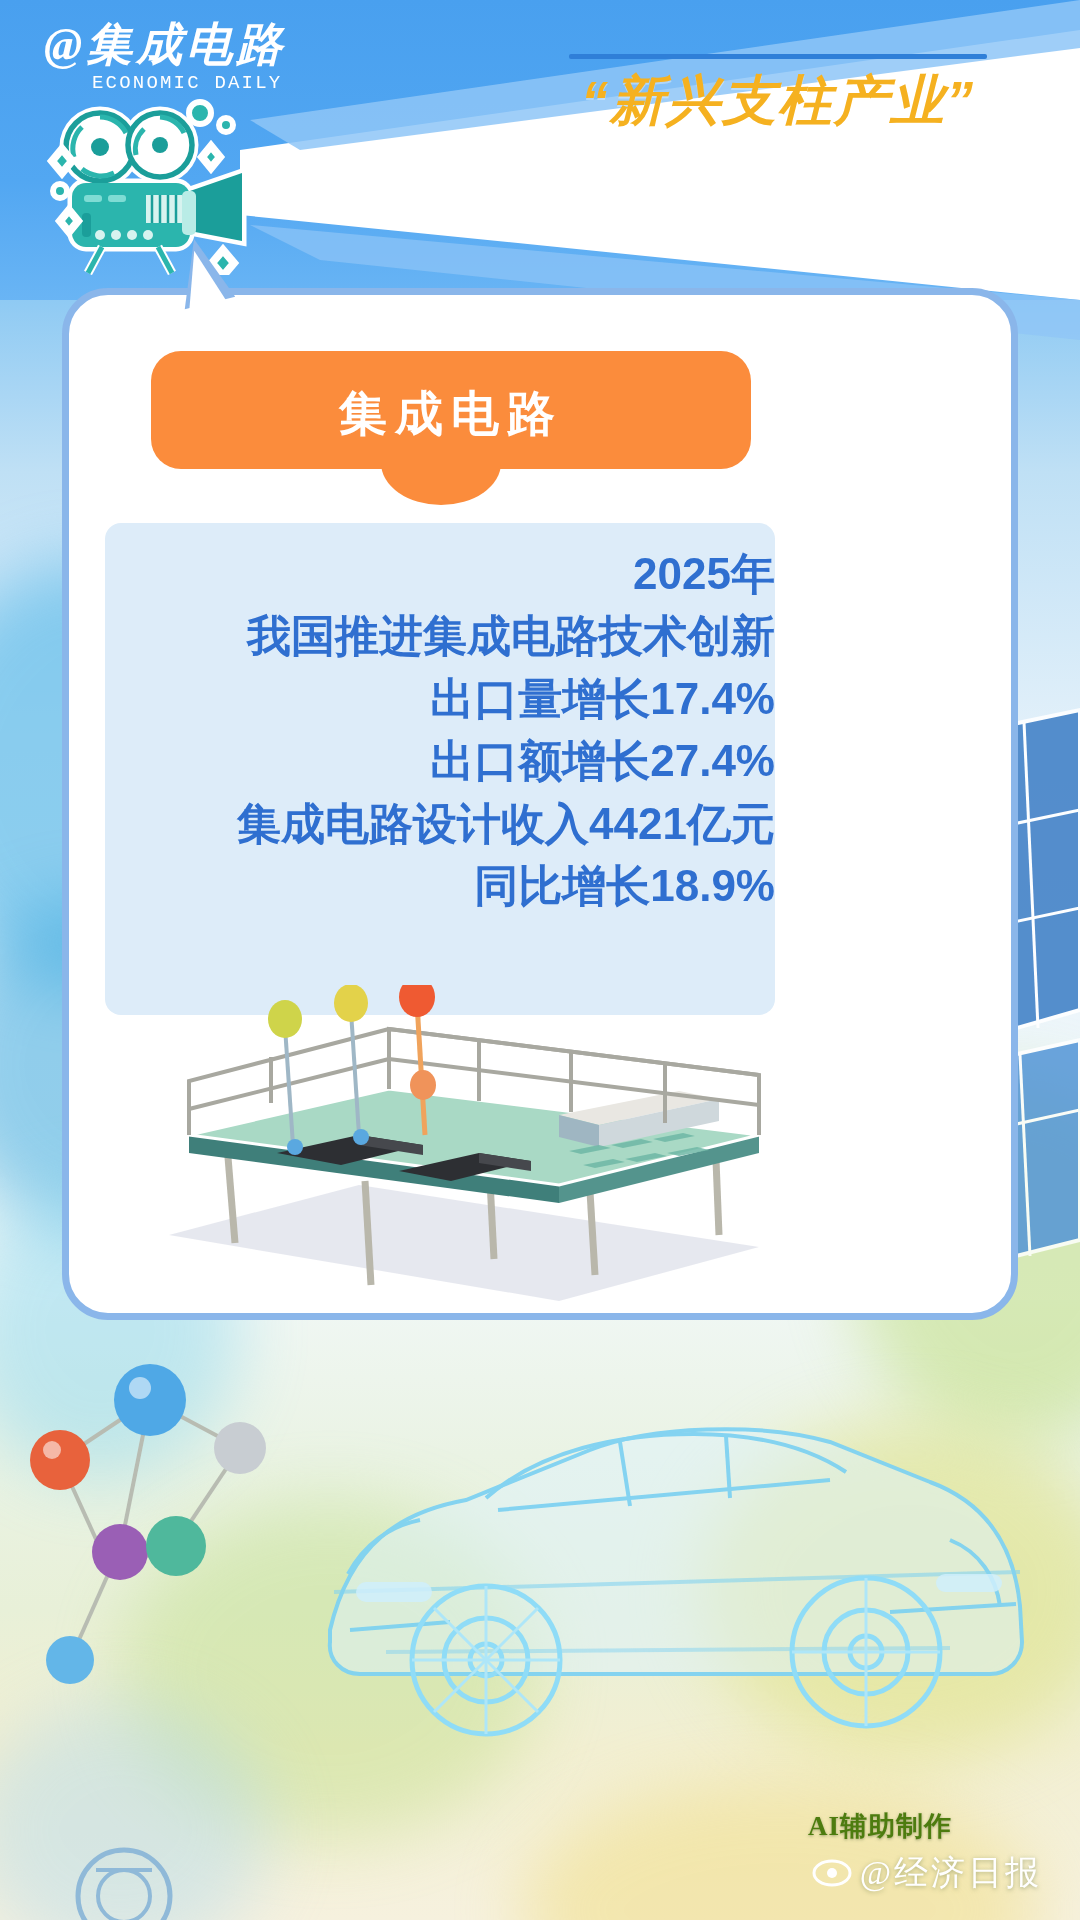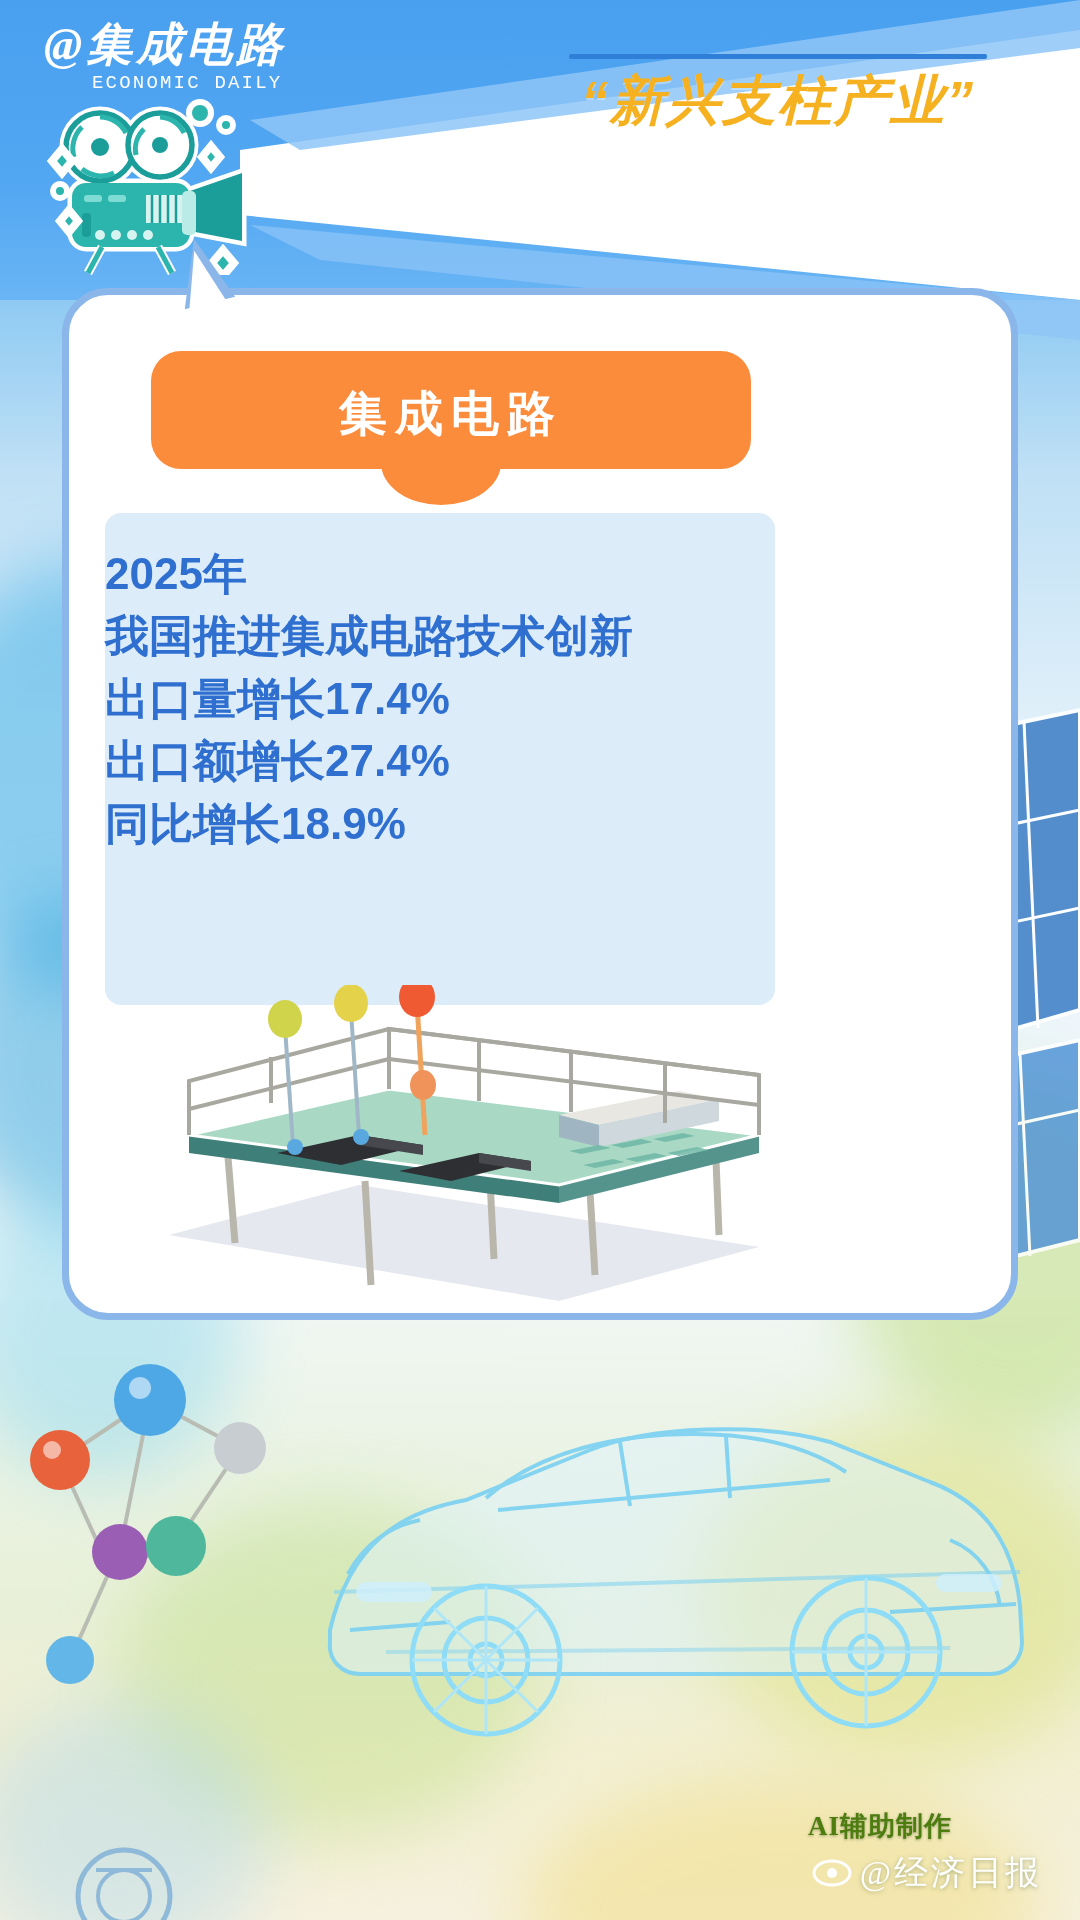--- a/index.html
+++ b/index.html
@@ -100,24 +100,24 @@
     margin-top:8px;
   }
   .banner-notch {
     position:absolute; left:312px; top:168px; width:120px; height:42px; z-index:3;
     background:#fb8c3c;
     border-bottom-left-radius:60px 42px; border-bottom-right-radius:60px 42px;
   }
 
   
   .stats {
-    position:absolute; left:36px; top:218px; width:670px; height:492px;
+    position:absolute; left:36px; top:228px; width:670px; height:492px;
     background:#ddecf9; border-radius:16px; z-index:2;
-    display:flex; flex-direction:column; align-items:flex-start;
-    justify-content:flex-start; padding-top:30px;
+    display:flex; flex-direction:column; align-items:flex-end;
+    justify-content:flex-start; padding-top:20px;
   }
   .stat-line {
     font-size:44px; color:#2f6fd0; font-weight:600;
     line-height:1.42; white-space:nowrap; letter-spacing:0px;
   }
 
   
   .circuit { position:absolute; left:90px; top:690px; width:620px; height:320px; z-index:3; }
 
   
@@ -261,20 +261,21 @@
   <div class="banner">
     <span class="banner-text">集成电路</span>
   </div>
   <div class="banner-notch"></div>
 
   <div class="stats">
     <div class="stat-line">2025年</div>
     <div class="stat-line">我国推进集成电路技术创新</div>
     <div class="stat-line">出口量增长17.4%</div>
     <div class="stat-line">出口额增长27.4%</div>
+    <div class="stat-line">集成电路设计收入4421亿元</div>
     <div class="stat-line">同比增长18.9%</div>
   </div>
 
   <svg class="circuit" viewBox="0 0 620 320">
     <polygon points="10,250 200,200 600,262 400,316" fill="#e2e4ec" opacity=".85"></polygon>
 
     <g stroke="#b9b7ab" stroke-width="7">
       <line x1="68" y1="160" x2="76" y2="258"></line>
       <line x1="206" y1="196" x2="212" y2="300"></line>
       <line x1="430" y1="190" x2="436" y2="290"></line>

